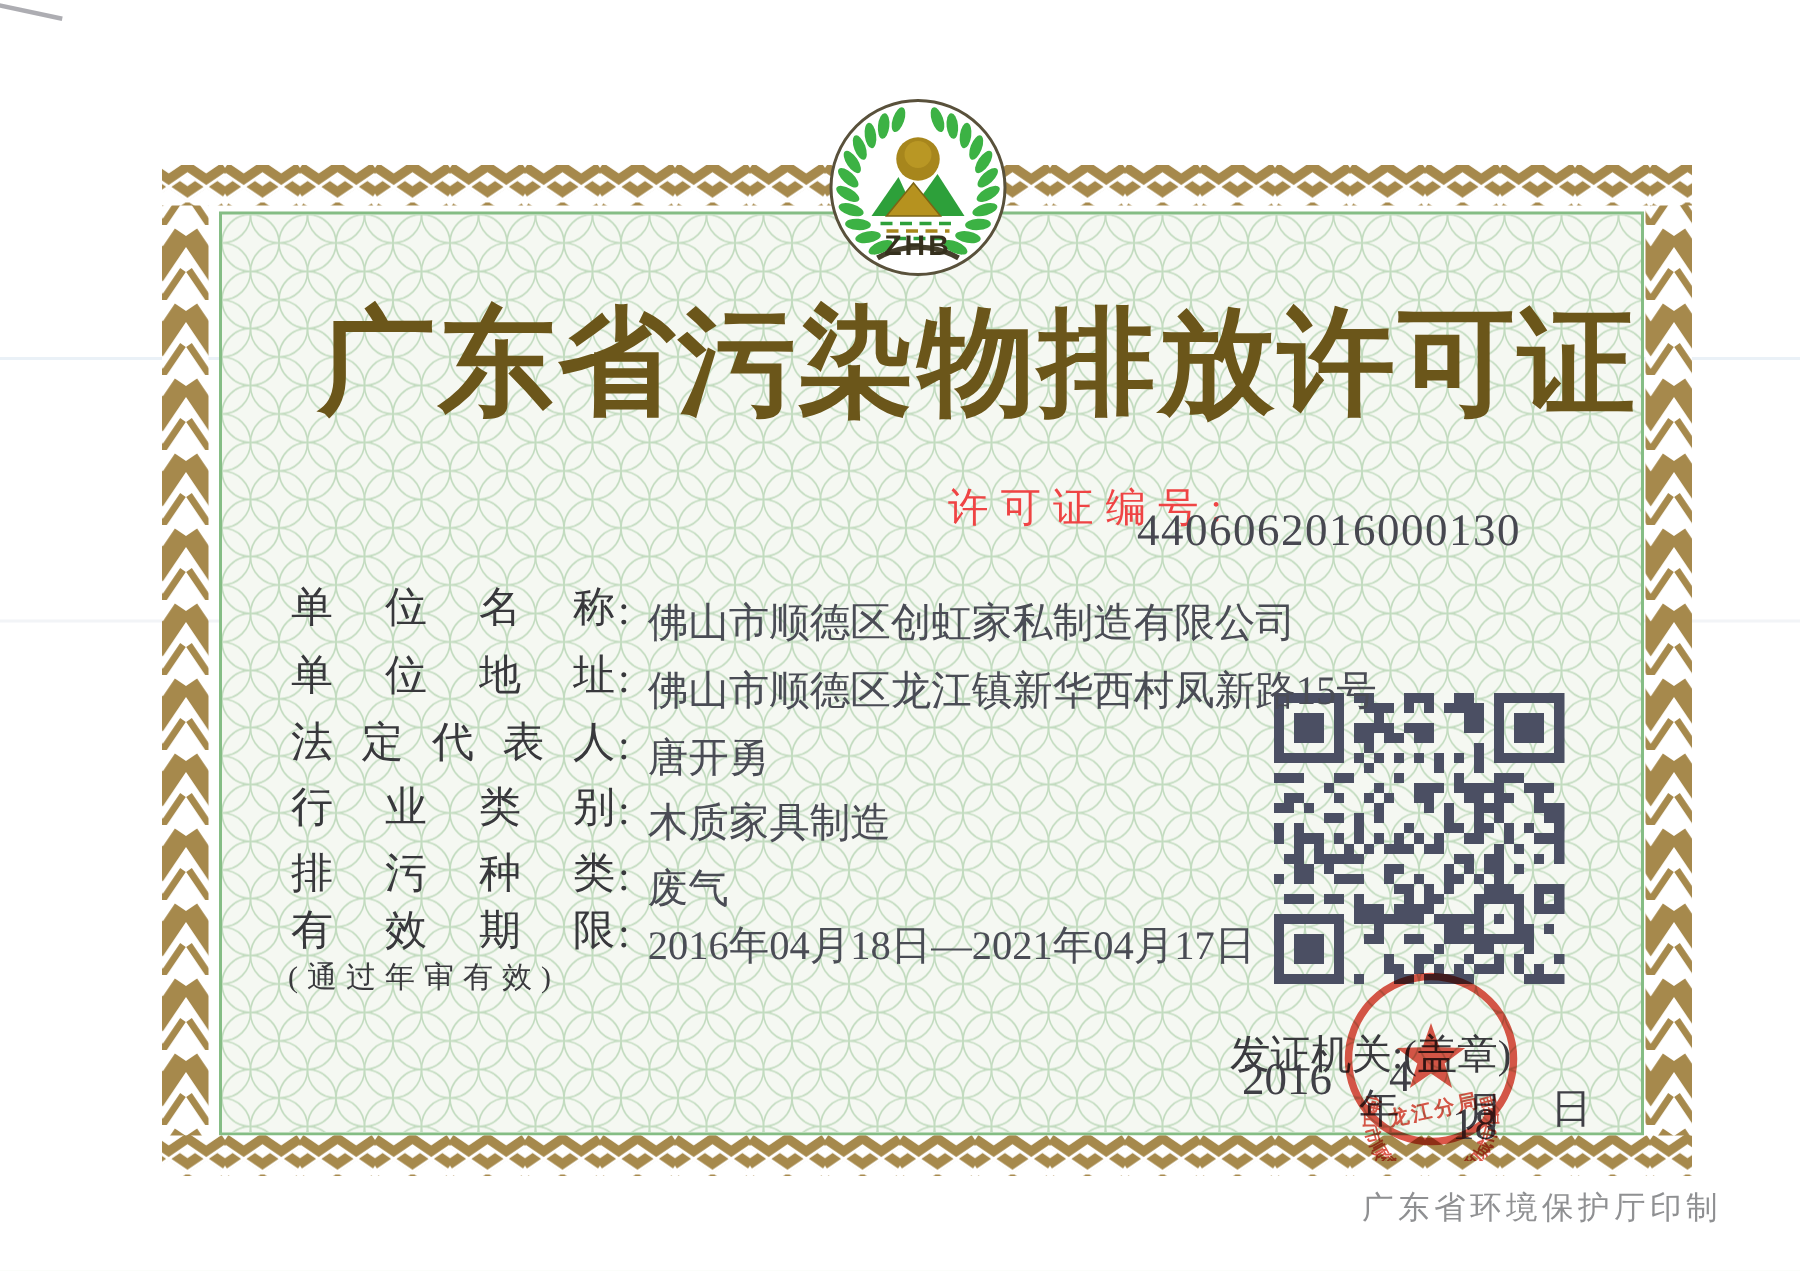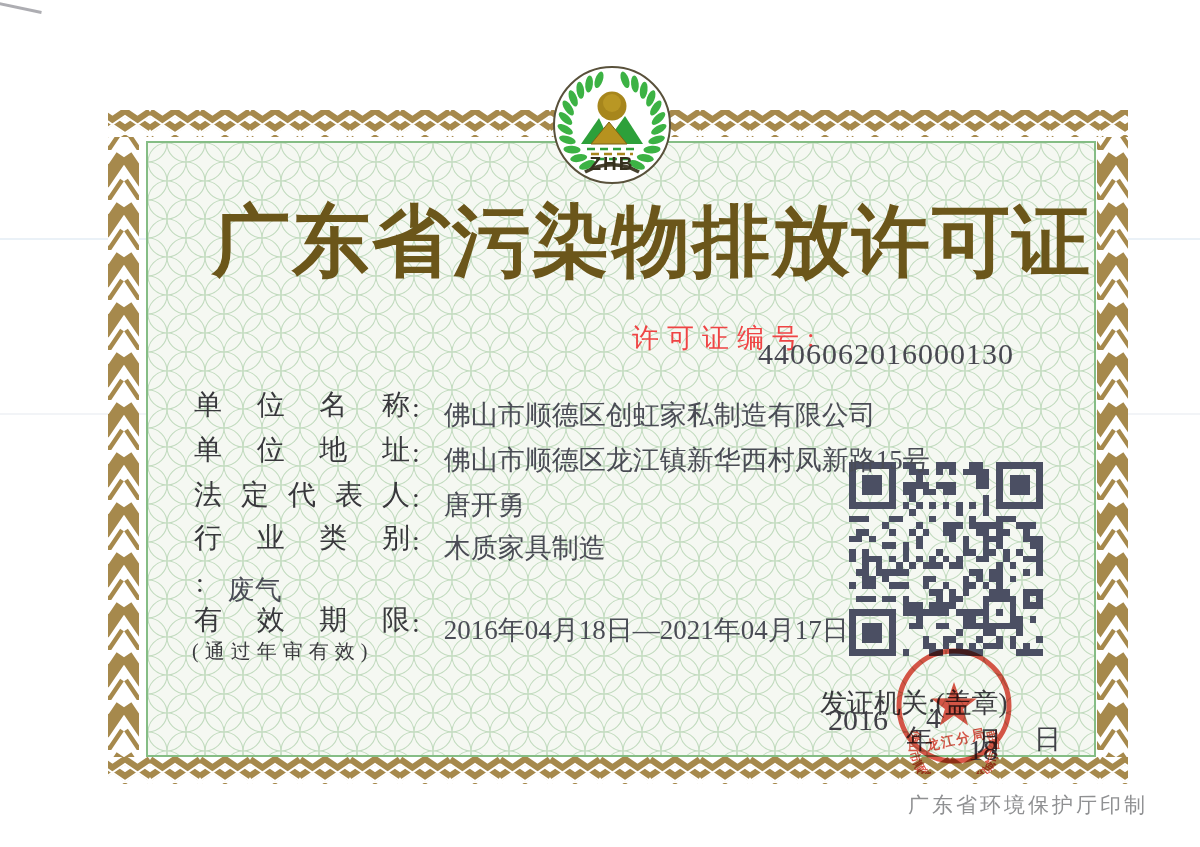--- a/index.html
+++ b/index.html
@@ -12,21 +12,21 @@
   .pattern-svg{position:absolute;left:0;top:0;}
   .logo{position:absolute;left:551px;top:60px;z-index:5;}
   .cert-title{position:absolute;left:146px;top:190px;width:946px;text-align:right;z-index:4;
               font-family:"Liberation Sans","DejaVu Sans",sans-serif;font-weight:bold;
               font-size:78px;letter-spacing:2px;color:#6b561a;}
   .lic-label{position:absolute;left:632px;top:320px;z-index:4;font-size:27px;letter-spacing:8px;color:#ef4444;text-align:center;}
   .lic-number{position:absolute;left:758px;top:337px;z-index:4;font-size:30px;letter-spacing:1px;color:#474750;}
   .field-row{position:absolute;left:194px;z-index:4;display:flex;align-items:flex-end;font-size:28px;}
   .flabel{display:inline-block;width:216px;text-align:justify;text-align-last:justify;color:#38383c;}
   .fcolon{margin-left:2px;color:#38383c;}
-  .fvalue{margin-left:24px;position:relative;top:9px;font-size:27px;color:#4a4c55;white-space:nowrap;}
+  .fvalue{margin-left:12px;position:relative;top:9px;font-size:27px;color:#4a4c55;white-space:nowrap;}
   .row0{top:386px}.row1{top:431px}.row2{top:476px}.row3{top:519px}.row4{top:563px}.row5{top:601px}
   .annual-note{position:absolute;left:192px;top:638px;z-index:4;font-size:20px;letter-spacing:6px;color:#3a3a3e;}
   .qr{position:absolute;left:849px;top:462px;z-index:3;}
   .issuer{position:absolute;left:820px;top:685px;z-index:4;font-size:27px;color:#3a3a3e;}
   .dt{position:absolute;z-index:4;color:#3f3f46;}
   .dt-year{left:828px;top:703px;font-size:30px;}
   .dt-yunit{left:906px;top:721px;font-size:27px;}
   .dt-month{left:926px;top:701px;font-size:30px;}
   .dt-munit{left:976px;top:723px;font-size:27px;}
   .dt-day{left:968px;top:733px;font-size:30px;}
@@ -145,20 +145,21 @@
     <span class="flabel">法定代表人</span>
       <span class="fcolon">:</span>
     <span class="fvalue">唐开勇</span>
   </div>
   <div class="field-row row3">
     <span class="flabel">行业类别</span>
       <span class="fcolon">:</span>
     <span class="fvalue">木质家具制造</span>
   </div>
   <div class="field-row row4">
+    <span class="flabel">排污种类</span>
       <span class="fcolon">:</span>
     <span class="fvalue">废气</span>
   </div>
   <div class="field-row row5">
     <span class="flabel">有效期限</span>
       <span class="fcolon">:</span>
     <span class="fvalue">2016年04月18日—2021年04月17日</span>
   </div>
 
   <div class="annual-note">(通过年审有效)</div>

